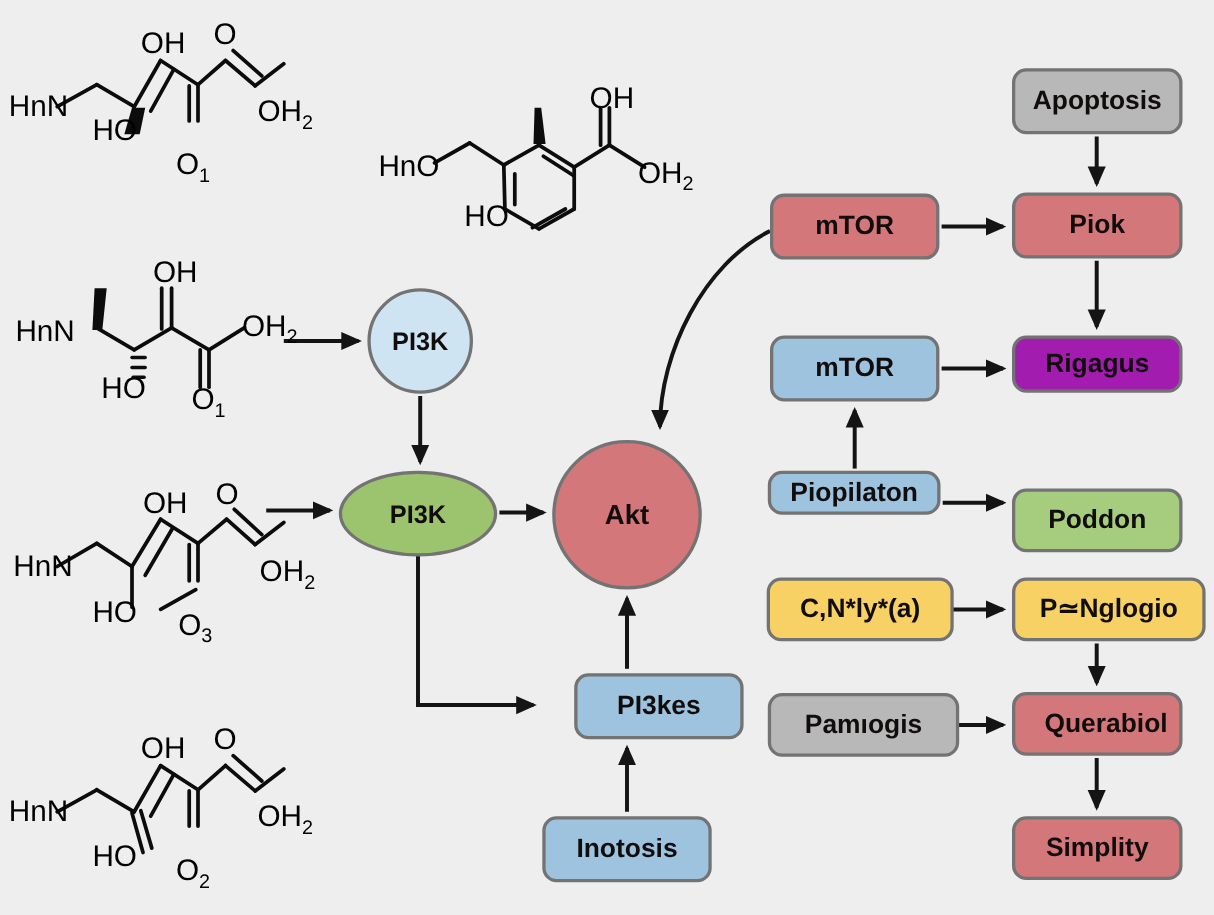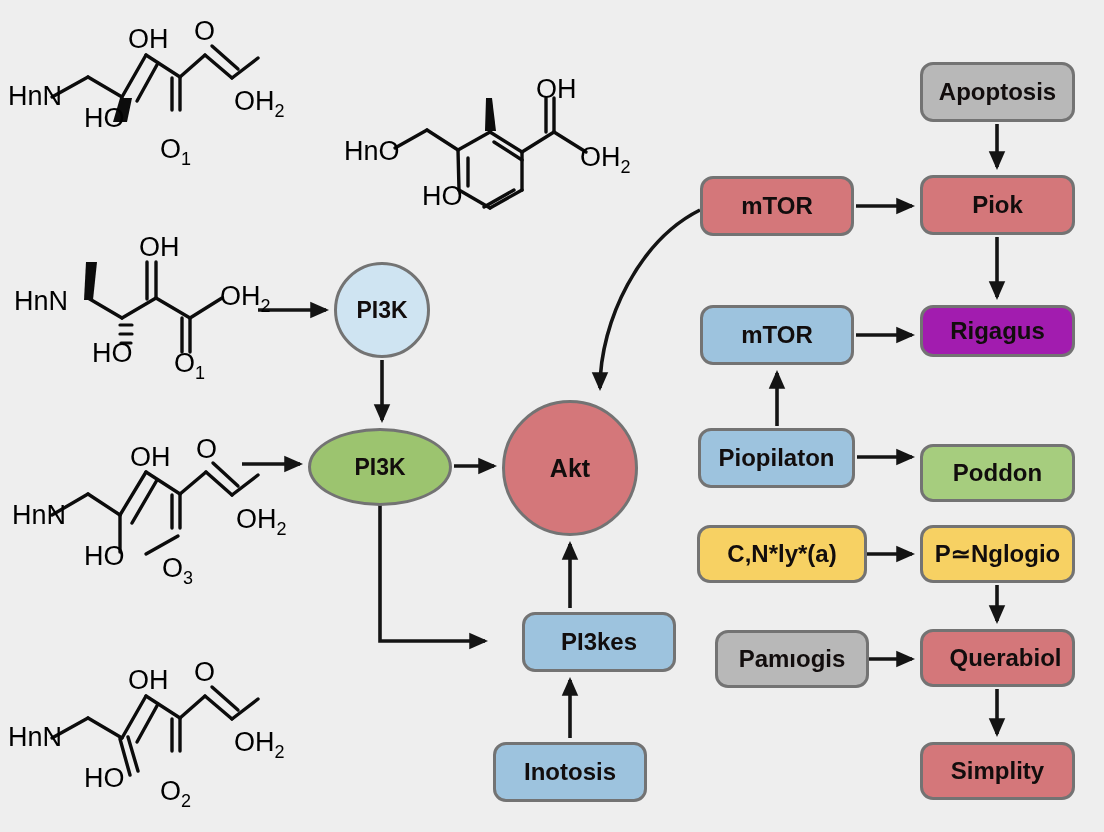--- a/index.html
+++ b/index.html
@@ -231,33 +231,33 @@
   <div class="node circle" style="left:502px; top:400px; width:136px; height:136px; background:#d4777a; font-size:25px;">Akt</div>
 
   <div class="node box" style="left:493px; top:612px; width:154px; height:60px; background:#9dc3de; font-size:24px;margin-left:29px;">PI3kes</div>
 
   <div class="node box" style="left:493px; top:742px; width:154px; height:60px; background:#9dc3de; font-size:24px;">Inotosis</div>
 
   <div class="node box" style="left:700px; top:176px; width:154px; height:60px; background:#d4777a; font-size:24px;">mTOR</div>
 
   <div class="node box" style="left:700px; top:305px; width:154px; height:60px; background:#9dc3de; font-size:24px;">mTOR</div>
 
-  <div class="node box" style="left:698px; top:428px; width:157px; height:60px; background:#9dc3de; font-size:24px;">Piopilaton</div>
+  <div class="node box" style="left:698px; top:428px; width:157px; height:40px; background:#9dc3de; font-size:24px;">Piopilaton</div>
 
   <div class="node box" style="left:697px; top:525px; width:170px; height:58px; background:#f7d163; font-size:24px;">C,N*ly*(a)</div>
 
-  <div class="node box" style="left:698px; top:630px; width:154px; height:58px; background:#b8b8b8; font-size:24px;margin-left:17px;">Pamıogis</div>
+  <div class="node box" style="left:698px; top:630px; width:174px; height:58px; background:#b8b8b8; font-size:24px;">Pamıogis</div>
 
   <div class="node box" style="left:920px; top:62px; width:155px; height:60px; background:#b8b8b8; font-size:24px;">Apoptosis</div>
 
   <div class="node box" style="left:920px; top:175px; width:155px; height:60px; background:#d4777a; font-size:24px;">Piok</div>
 
   <div class="node box" style="left:920px; top:305px; width:155px; height:52px; background:#a21caf; font-size:24px;">Rigagus</div>
 
   <div class="node box" style="left:920px; top:444px; width:155px; height:58px; background:#a6cd7e; font-size:24px;">Poddon</div>
 
-  <div class="node box" style="left:920px; top:525px; width:155px; height:58px; background:#f7d163; font-size:24px;">P≃Nglogio</div>
+  <div class="node box" style="left:920px; top:525px; width:176px; height:58px; background:#f7d163; font-size:24px;">P≃Nglogio</div>
 
   <div class="node box" style="left:920px; top:629px; width:155px; height:58px; background:#d4777a; font-size:24px;padding-left:16px;">Querabiol</div>
 
   <div class="node box" style="left:920px; top:742px; width:155px; height:58px; background:#d4777a; font-size:24px;">Simplity</div>
 
 </div>
 
 </body></html>

